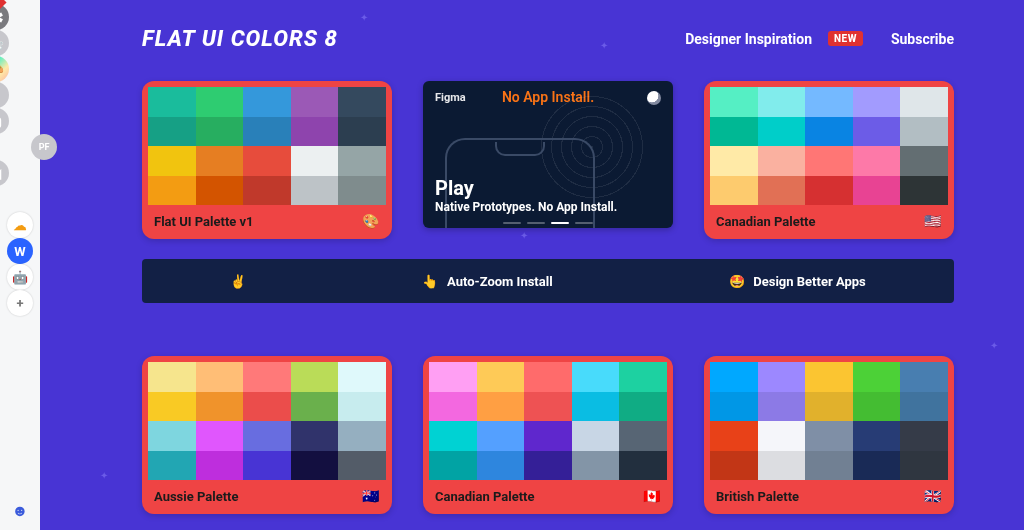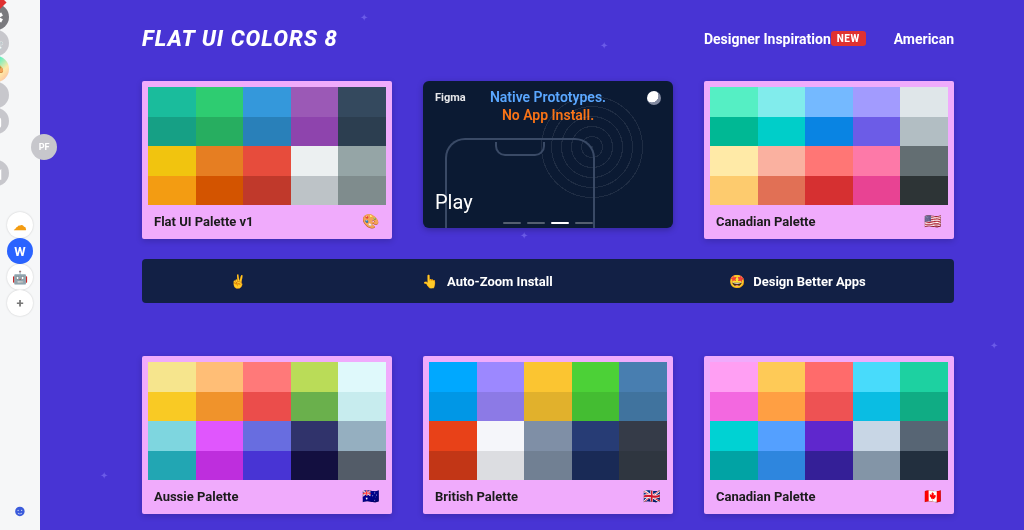--- a/index.html
+++ b/index.html
@@ -20,46 +20,46 @@
   .side-btn.white { background:#ffffff; color:#444; box-shadow:0 0 2px rgba(0,0,0,.2); }
   .bot-icon { width:22px; height:20px; display:flex; align-items:center; justify-content:center; color:#3b5bdb; font-size:16px; }
 
   
   .main { flex:1; height:530px; overflow:hidden; position:relative; }
   .sparkle { position:absolute; color:#6b5be8; font-size:10px; pointer-events:none; }
 
   .header { display:flex; align-items:center; justify-content:space-between; padding: 26px 70px 0 102px; }
   .title { color:#fff; font-weight:800; font-size:22px; letter-spacing:1px; font-style:italic; }
   .nav { display:flex; align-items:center; gap:28px; }
-  .nav a { color:#fff; font-weight:700; font-size:14px; text-decoration:none; display:flex; align-items:flex-start; }
-  .badge-new { background:#e03131; color:#fff; font-size:10px; font-weight:800; padding:2px 6px; border-radius:3px; letter-spacing:.5px; }
+  .nav a { color:#fff; font-weight:700; font-size:14px; text-decoration:none; display:flex; align-items:flex-start; gap:8px; }
+  .badge-new { background:#e03131; color:#fff; font-size:10px; font-weight:800; padding:2px 6px; border-radius:3px; letter-spacing:.5px;margin-left:8px; }
 
   .grid { padding: 30px 70px 0 102px; display:grid; grid-template-columns: repeat(3, 250px); gap: 20px; justify-content: space-between; }
 
-  .card { background:#f0abfc; border-radius:2px; overflow:hidden; box-shadow:0 2px 6px rgba(0,0,0,.18); cursor:pointer; }
+  .card { background:#ef4444; border-radius:12px; overflow:hidden; box-shadow:0 2px 6px rgba(0,0,0,.18); cursor:pointer; }
   .swatches { display:grid; grid-template-columns:repeat(5,1fr); grid-template-rows:repeat(4,1fr); height:118px; margin:6px 6px 0 6px; }
   .sw { width:100%; height:100%; }
   .card-footer { display:flex; align-items:center; justify-content:space-between; padding:8px 12px 10px 12px; }
   .card-title { font-size:13px; font-weight:700; color:#1b1b1b; }
   .card-flag { font-size:14px; }
 
   
   .promo { background:#0b1a33; border-radius:6px; height:147px; position:relative; color:#fff; overflow:hidden; box-shadow:0 2px 6px rgba(0,0,0,.25); cursor:pointer; }
   .promo .logo { position:absolute; top:10px; left:12px; font-size:11px; font-weight:700; opacity:.9; }
   .promo .moon { position:absolute; top:10px; right:12px; width:14px; height:14px; border-radius:50%; background:radial-gradient(circle at 35% 35%, #fff 48%, #828aa0 52%); }
   .promo .head { text-align:center; padding-top:8px; font-size:14px; line-height:1.25; }
   .promo .head .l1 { color:#5aa7ff; font-weight:600; }
   .promo .head .l2 { color:#f97316; font-weight:600; }
   .promo .rings { position:absolute; right:26px; bottom:26px; width:110px; height:110px; border-radius:50%;
      background: repeating-radial-gradient(circle at center, rgba(255,255,255,.18) 0 1px, transparent 1px 10px);
      opacity:.45; }
   .promo .phone { position:absolute; left:22px; bottom:-30px; width:150px; height:120px; border:2px solid #3a4a66; border-bottom:none; border-radius:20px 20px 0 0; }
   .promo .notch { position:absolute; left:72px; bottom:72px; width:50px; height:14px; border:2px solid #3a4a66; border-top:none; border-radius:0 0 10px 10px; }
   .promo .caption { position:absolute; left:12px; bottom:14px; }
-  .promo .caption .big { font-weight:400; font-size:20px; }
+  .promo .caption .big { font-weight:700; font-size:20px; }
   .promo .caption .small { font-weight:700; font-size:12px; }
   .promo .dots { position:absolute; bottom:4px; left:50%; transform:translateX(-50%); display:flex; gap:6px; }
   .promo .dot { width:18px; height:2px; background:rgba(255,255,255,.3); border-radius:2px; }
   .promo .dot.active { background:#fff; }
 
   
   .promo-bar { margin: 20px 70px 0 102px; background:#122045; border-radius:4px; display:flex; justify-content:space-around; align-items:center; height:44px; }
   .promo-item { color:#fff; font-size:13px; font-weight:700; display:flex; align-items:center; gap:8px; cursor:pointer; }
 
   
@@ -97,21 +97,21 @@
   <span class="sparkle" style="top:340px; left:950px;">✦</span>
   <span class="sparkle" style="top:470px; left:60px;">✦</span>
 
   <div class="header">
     <div class="title">FLAT UI COLORS 8</div>
     <div class="nav">
       <a href="#">
         <span>Designer Inspiration</span>
         <span class="badge-new">NEW</span>
       </a>
-      <a href="#">American</a>
+      <a href="#">Subscribe</a>
     </div>
   </div>
 
   <div class="grid" id="row1">
       <div class="card">
         <div class="swatches">
           <div class="sw" style="background: rgb(26, 188, 156);"></div>
           <div class="sw" style="background: rgb(46, 204, 113);"></div>
           <div class="sw" style="background: rgb(52, 152, 219);"></div>
           <div class="sw" style="background: rgb(155, 89, 182);"></div>
@@ -134,28 +134,28 @@
         </div>
         <div class="card-footer">
           <div class="card-title">Flat UI Palette v1</div>
           <div class="card-flag">🎨</div>
         </div>
       </div>
       <div class="promo">
         <div class="logo">Figma</div>
         <div class="moon"></div>
         <div class="head">
-          <div class="l1">Native Prototypes.</div>
           <div class="l2">No App Install.</div>
         </div>
         <div class="rings"></div>
         <div class="phone"></div>
         <div class="notch"></div>
         <div class="caption">
           <div class="big">Play</div>
+          <div class="small">Native Prototypes. No App Install.</div>
         </div>
         <div class="dots">
           <div class="dot"></div>
           <div class="dot"></div>
           <div class="dot active"></div>
           <div class="dot"></div>
         </div>
       </div>
       <div class="card">
         <div class="swatches">
@@ -225,20 +225,48 @@
           <div class="sw" style="background: rgb(19, 15, 64);"></div>
           <div class="sw" style="background: rgb(83, 92, 104);"></div>
         </div>
         <div class="card-footer">
           <div class="card-title">Aussie Palette</div>
           <div class="card-flag">🇦🇺</div>
         </div>
       </div>
       <div class="card">
         <div class="swatches">
+          <div class="sw" style="background: rgb(255, 159, 243);"></div>
+          <div class="sw" style="background: rgb(254, 202, 87);"></div>
+          <div class="sw" style="background: rgb(255, 107, 107);"></div>
+          <div class="sw" style="background: rgb(72, 219, 251);"></div>
+          <div class="sw" style="background: rgb(29, 209, 161);"></div>
+          <div class="sw" style="background: rgb(243, 104, 224);"></div>
+          <div class="sw" style="background: rgb(255, 159, 67);"></div>
+          <div class="sw" style="background: rgb(238, 82, 83);"></div>
+          <div class="sw" style="background: rgb(10, 189, 227);"></div>
+          <div class="sw" style="background: rgb(16, 172, 132);"></div>
+          <div class="sw" style="background: rgb(0, 210, 211);"></div>
+          <div class="sw" style="background: rgb(84, 160, 255);"></div>
+          <div class="sw" style="background: rgb(95, 39, 205);"></div>
+          <div class="sw" style="background: rgb(200, 214, 229);"></div>
+          <div class="sw" style="background: rgb(87, 101, 116);"></div>
+          <div class="sw" style="background: rgb(1, 163, 164);"></div>
+          <div class="sw" style="background: rgb(46, 134, 222);"></div>
+          <div class="sw" style="background: rgb(52, 31, 151);"></div>
+          <div class="sw" style="background: rgb(131, 149, 167);"></div>
+          <div class="sw" style="background: rgb(34, 47, 62);"></div>
+        </div>
+        <div class="card-footer">
+          <div class="card-title">Canadian Palette</div>
+          <div class="card-flag">🇨🇦</div>
+        </div>
+      </div>
+      <div class="card">
+        <div class="swatches">
           <div class="sw" style="background: rgb(0, 168, 255);"></div>
           <div class="sw" style="background: rgb(156, 136, 255);"></div>
           <div class="sw" style="background: rgb(251, 197, 49);"></div>
           <div class="sw" style="background: rgb(76, 209, 55);"></div>
           <div class="sw" style="background: rgb(72, 126, 176);"></div>
           <div class="sw" style="background: rgb(0, 151, 230);"></div>
           <div class="sw" style="background: rgb(140, 122, 230);"></div>
           <div class="sw" style="background: rgb(225, 177, 44);"></div>
           <div class="sw" style="background: rgb(68, 189, 50);"></div>
           <div class="sw" style="background: rgb(64, 115, 158);"></div>
@@ -251,48 +279,20 @@
           <div class="sw" style="background: rgb(220, 221, 225);"></div>
           <div class="sw" style="background: rgb(113, 128, 147);"></div>
           <div class="sw" style="background: rgb(25, 42, 86);"></div>
           <div class="sw" style="background: rgb(47, 54, 64);"></div>
         </div>
         <div class="card-footer">
           <div class="card-title">British Palette</div>
           <div class="card-flag">🇬🇧</div>
         </div>
       </div>
-      <div class="card">
-        <div class="swatches">
-          <div class="sw" style="background: rgb(255, 159, 243);"></div>
-          <div class="sw" style="background: rgb(254, 202, 87);"></div>
-          <div class="sw" style="background: rgb(255, 107, 107);"></div>
-          <div class="sw" style="background: rgb(72, 219, 251);"></div>
-          <div class="sw" style="background: rgb(29, 209, 161);"></div>
-          <div class="sw" style="background: rgb(243, 104, 224);"></div>
-          <div class="sw" style="background: rgb(255, 159, 67);"></div>
-          <div class="sw" style="background: rgb(238, 82, 83);"></div>
-          <div class="sw" style="background: rgb(10, 189, 227);"></div>
-          <div class="sw" style="background: rgb(16, 172, 132);"></div>
-          <div class="sw" style="background: rgb(0, 210, 211);"></div>
-          <div class="sw" style="background: rgb(84, 160, 255);"></div>
-          <div class="sw" style="background: rgb(95, 39, 205);"></div>
-          <div class="sw" style="background: rgb(200, 214, 229);"></div>
-          <div class="sw" style="background: rgb(87, 101, 116);"></div>
-          <div class="sw" style="background: rgb(1, 163, 164);"></div>
-          <div class="sw" style="background: rgb(46, 134, 222);"></div>
-          <div class="sw" style="background: rgb(52, 31, 151);"></div>
-          <div class="sw" style="background: rgb(131, 149, 167);"></div>
-          <div class="sw" style="background: rgb(34, 47, 62);"></div>
-        </div>
-        <div class="card-footer">
-          <div class="card-title">Canadian Palette</div>
-          <div class="card-flag">🇨🇦</div>
-        </div>
-      </div>
     </div>
 
   <div class="grid2" id="row3">
       <div class="peek">
         <div class="peek-inner">
           <div style="background: rgb(246, 229, 141);"></div>
           <div style="background: rgb(255, 190, 118);"></div>
           <div style="background: rgb(255, 121, 121);"></div>
           <div style="background: rgb(186, 220, 88);"></div>
           <div style="background: rgb(223, 249, 251);"></div>

